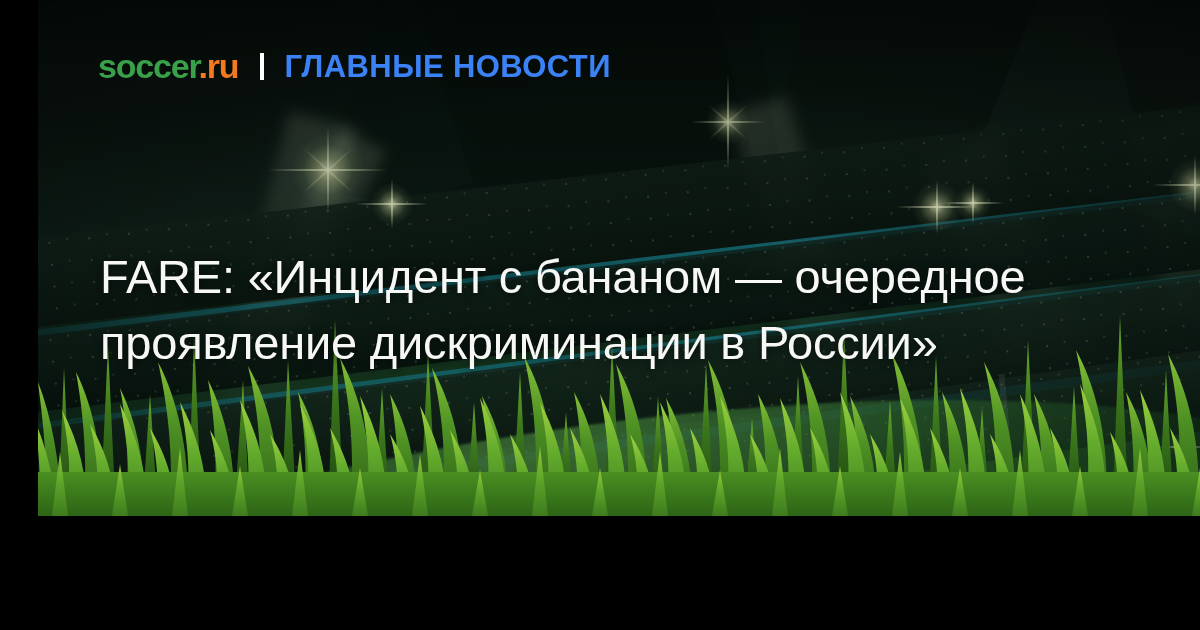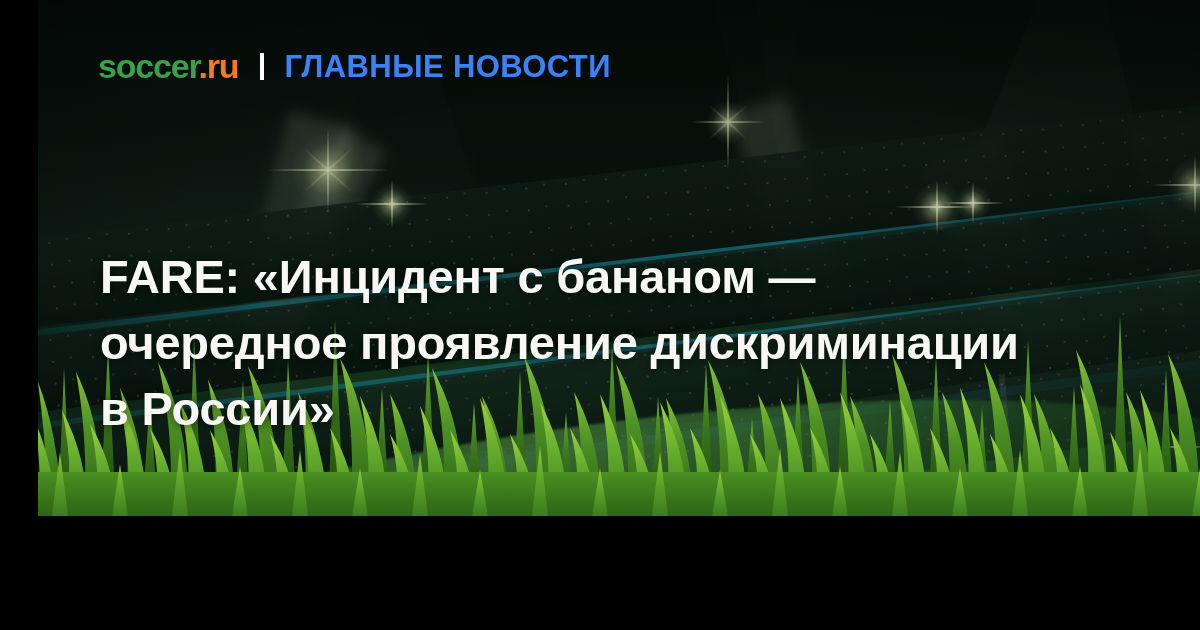--- a/index.html
+++ b/index.html
@@ -214,21 +214,21 @@
   }
 
   .headline {
     position: absolute;
     left: 62px;
     top: 213px;
     width: 960px;
     z-index: 10;
     color: #f7f8f6;
     font-size: 47px;
-    font-weight: 700;
+    font-weight: 400;
     line-height: 66px;
     letter-spacing: -0.2px;
     text-shadow: 0 2px 10px rgba(0,0,0,.55);
   }
 </style>
 </head>
 <body>
 
 <div class="card">
 

